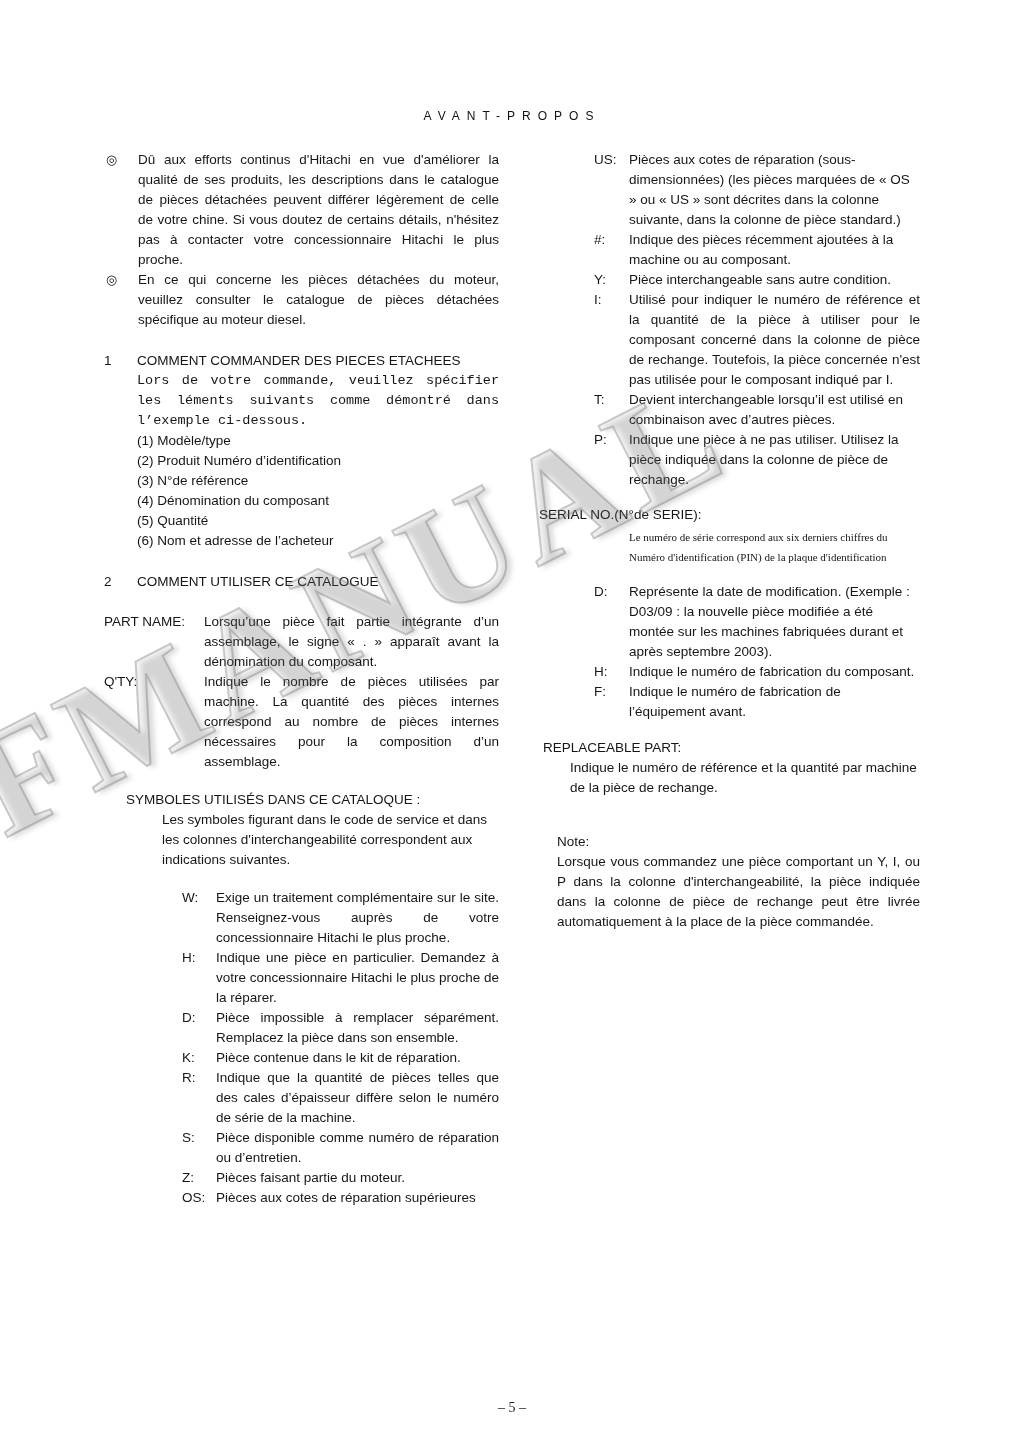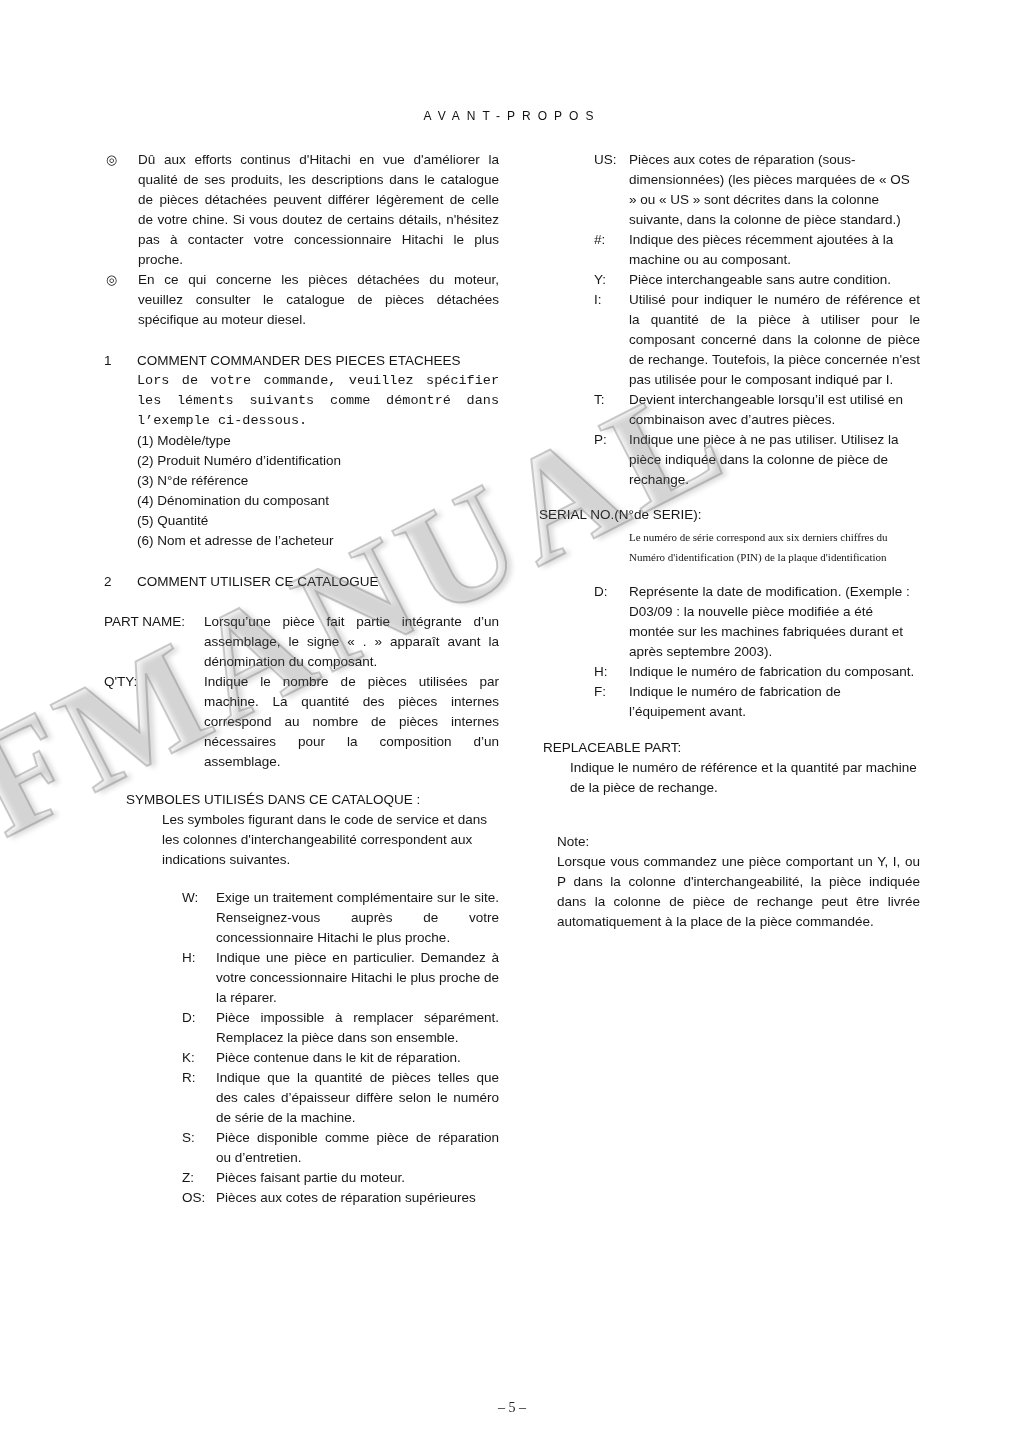--- a/index.html
+++ b/index.html
@@ -179,21 +179,21 @@
         <div class="symrow">
           <span class="symkey">K:</span>
           <p class="jtext">Pièce contenue dans le kit de réparation.</p>
         </div>
         <div class="symrow">
           <span class="symkey">R:</span>
           <p class="jtext">Indique que la quantité de pièces telles que des cales d’épaisseur diffère selon le numéro de série de la machine.</p>
         </div>
         <div class="symrow">
           <span class="symkey">S:</span>
-          <p class="jtext">Pièce disponible comme pièce de réparation ou d’entretien.</p>
+          <p class="jtext">Pièce disponible comme numéro de réparation ou d’entretien.</p>
         </div>
         <div class="symrow">
           <span class="symkey">Z:</span>
           <p class="jtext">Pièces faisant partie du moteur.</p>
         </div>
         <div class="symrow">
           <span class="symkey">OS:</span>
           <p class="jtext">Pièces aux cotes de réparation supérieures</p>
         </div>
       </div>

